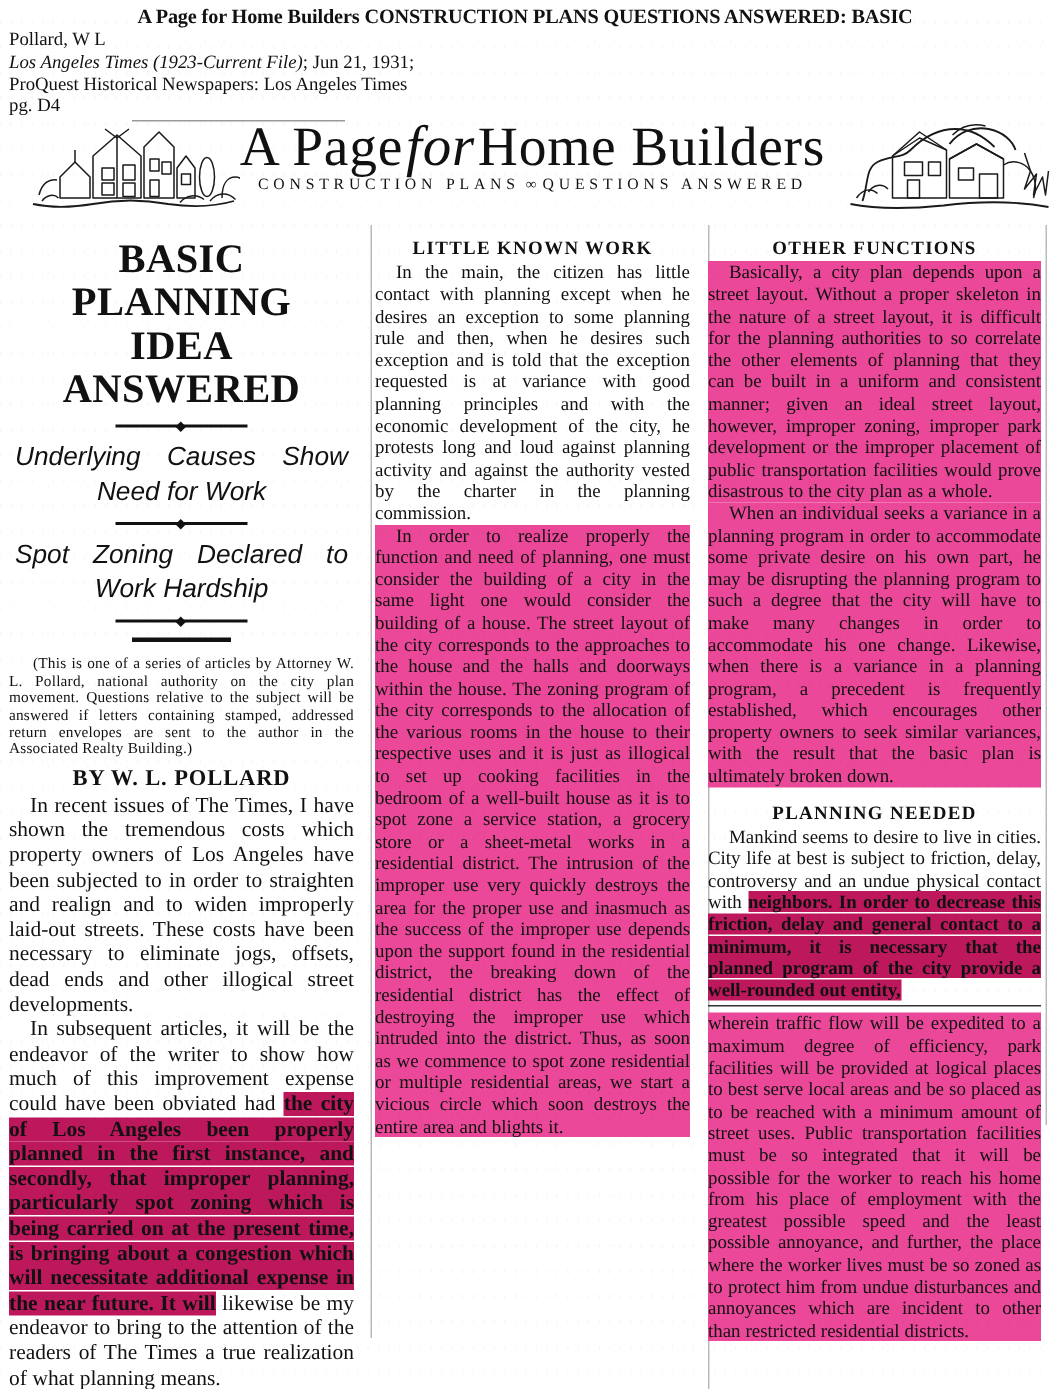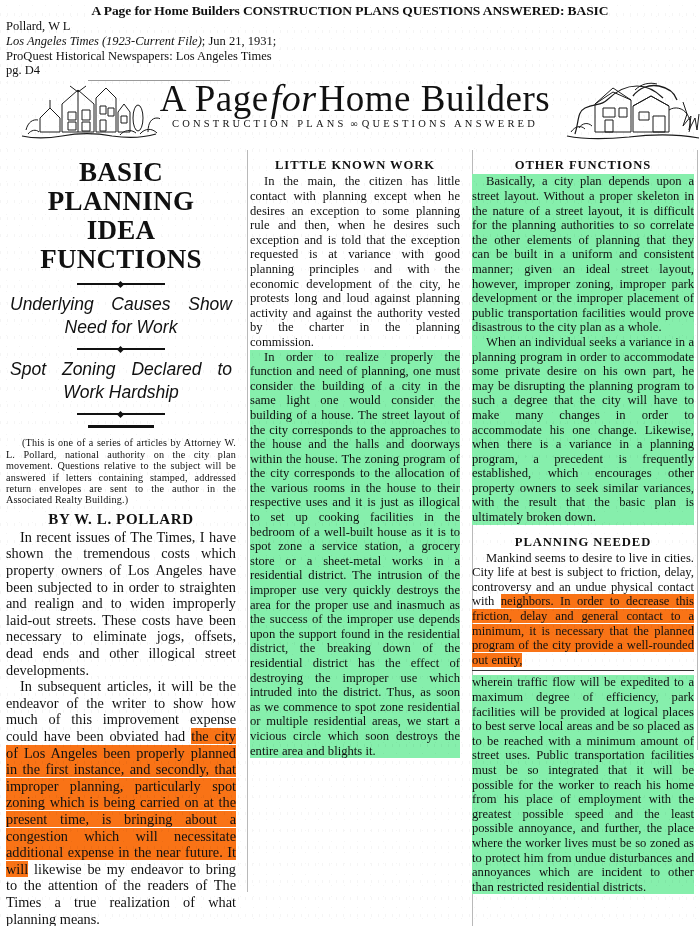--- a/index.html
+++ b/index.html
@@ -214,26 +214,27 @@
     hyphens: none;
     word-spacing: 0.2px;
   }
   .c1 .body p { font-size: 14.3px; line-height: 16.6px; }
   .c2 .body p { font-size: 12.6px; line-height: 14.6px; }
   .c3 .body p { font-size: 12.6px; line-height: 14.6px; }
 
   .body p.cont { text-indent: 0; }
 
   .hl {
-    background: #f97316;
+    background: #be185d;
     box-decoration-break: clone;
+    font-weight: bold;
     -webkit-box-decoration-break: clone;
   }
   .hl-block {
-    background: #86efac;
+    background: #ec4899;
   }
 
   .divider-inline {
     border-top: 1px solid #333;
     margin: 3px 0 4px 0;
   }
 
   
   .noise {
     position: absolute;
@@ -317,21 +318,21 @@
 </div>
 
 <div class="cols">
   <div class="rule-v" style="left:247px; height:742px;"></div>
   <div class="rule-v" style="left:472px; height:790px;"></div>
   <div class="rule-v" style="left:697px; height:600px;"></div>
 
   <div class="col col-1 c1">
     <div class="hl-main">
       <div>BASIC PLANNING</div>
-      <div>IDEA FUNCTIONS</div>
+      <div>IDEA ANSWERED</div>
     </div>
 
     <div class="hl-sep"></div>
 
     <div class="hl-deck">
       <span class="spread">Underlying Causes Show</span>
       <span>Need for Work</span>
     </div>
 
     <div class="hl-sep"></div>

